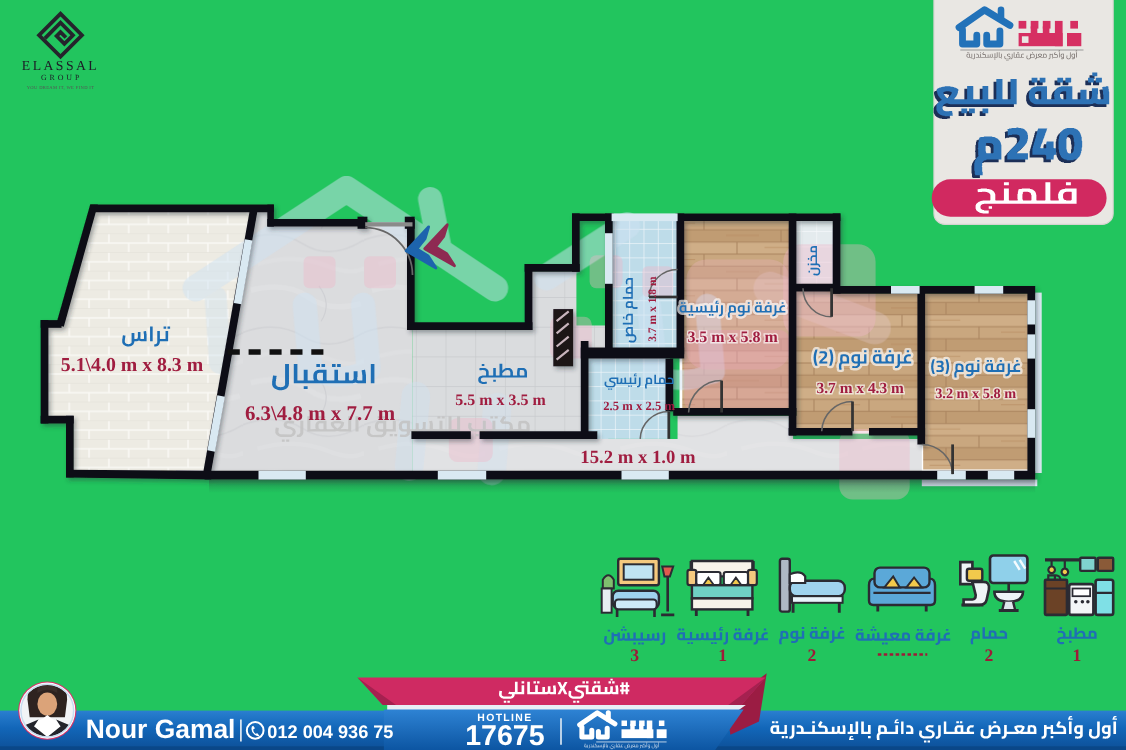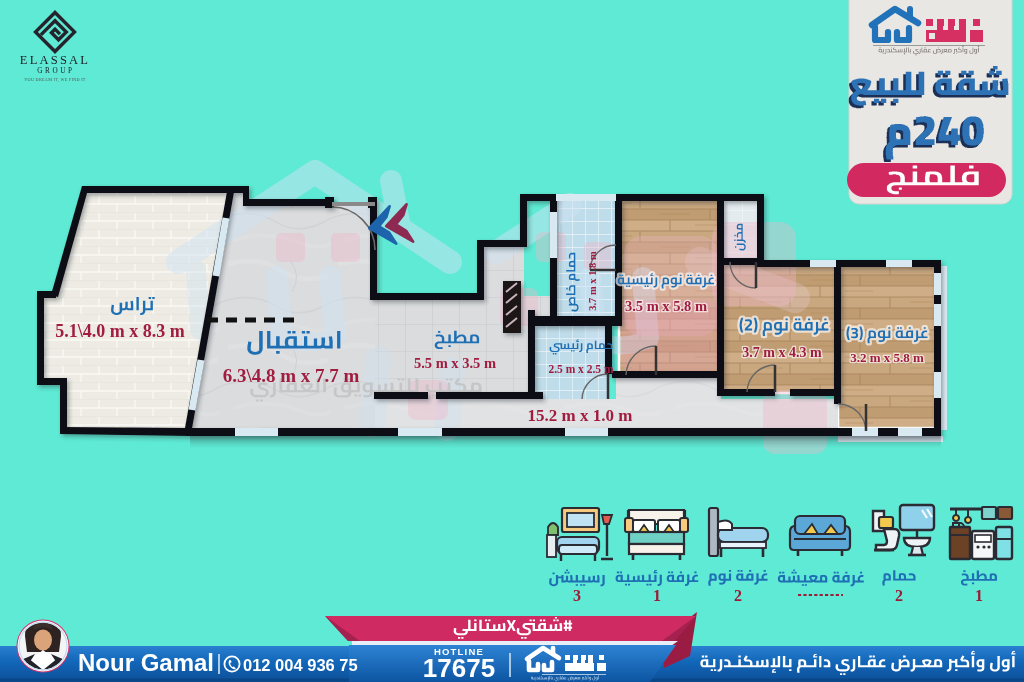--- a/index.html
+++ b/index.html
@@ -1,15 +1,15 @@
 <!DOCTYPE html>
 <html><head><meta charset="utf-8">
 <style>
 html,body{margin:0;padding:0;background:#fff;}
-#page{position:relative;width:1024px;height:682px;overflow:hidden;background:#5eead4;
+#page{position:relative;width:1024px;height:682px;overflow:hidden;background:#22c55e;
  font-family:"Liberation Sans",sans-serif;}
 svg{position:absolute;left:0;top:0;}
 </style></head>
 <body>
 <div id="page">
 <svg width="1024" height="682" viewBox="0 0 1024 682">
 
 <g transform="translate(55,32) rotate(45)" stroke="#25242c" fill="none" stroke-width="3.4">
 <rect x="-13.8" y="-13.8" width="27.6" height="27.6"></rect>
 <path d="M-8 12 V-8 H8 V3 H-2 V-2 H5"></path>

